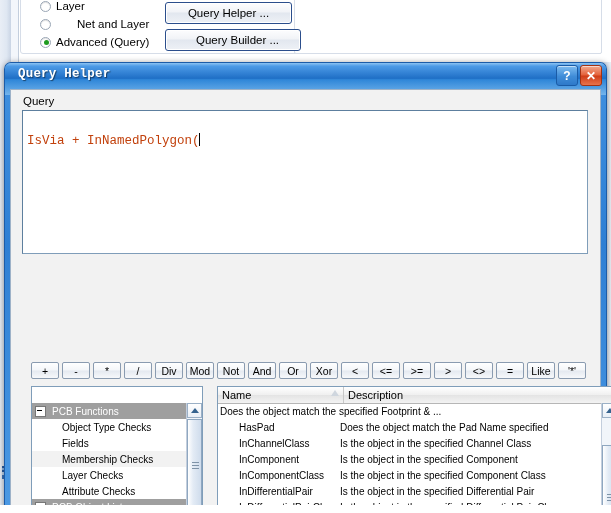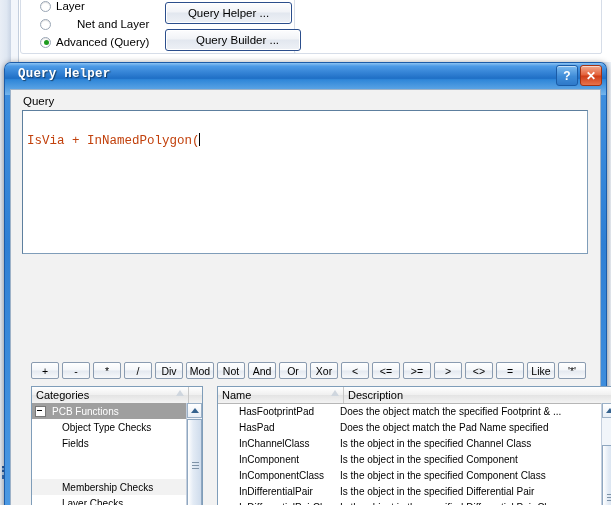--- a/index.html
+++ b/index.html
@@ -95,21 +95,21 @@
   .hdr-cell { position:relative; display:flex; align-items:center; padding-left:4px;
       border-right:1px solid #c8c8c8; box-sizing:border-box; overflow:hidden; }
   .sort-mark { position:absolute; right:4px; top:3px; width:0; height:0;
       border-left:4px solid transparent; border-right:4px solid transparent;
       border-bottom:6px solid #cfd6de; }
 
   .rows { position:absolute; left:0; top:16px; right:0; bottom:0; overflow:hidden; }
   .row { height:16px; display:flex; align-items:center; font-size:10px;
       color:#000; box-sizing:border-box; white-space:nowrap; }
   .row.grp { background:#9f9f9f; color:#ffffff; font-weight:normal; }
-  .row.sel { background:#f2f2f2;margin-top:28px; }
+  .row.sel { background:#f2f2f2; }
   .exp { width:9px; height:9px; border:1px solid #777; background:#fff;
       margin:0 4px 0 3px; position:relative; flex:0 0 auto; }
   .exp::before { content:""; position:absolute; left:1px; top:3px; width:5px;
       height:1px; background:#000; }
   .cat-label { padding-left:2px; }
   .cat-child { padding-left:30px; }
 
   .cell-name { width:120px; padding-left:21px; box-sizing:border-box; overflow:hidden; }
   .cell-desc { flex:1; padding-left:2px; overflow:hidden; }
 
@@ -203,26 +203,20 @@
           <div class="op-btn">&lt;=</div>
           <div class="op-btn">&gt;=</div>
           <div class="op-btn">&gt;</div>
           <div class="op-btn">&lt;&gt;</div>
           <div class="op-btn">=</div>
           <div class="op-btn">Like</div>
           <div class="op-btn">'*'</div>
         </div>
 
       <div class="panel cat-panel">
-        <div class="hdr">
-          <div class="hdr-cell" style="width:157px;">
-            <span>Categories</span>
-            <span class="sort-mark"></span>
-          </div>
-        </div>
         <div class="rows" id="cat-rows">
             <div class="row grp">
               <span class="exp"></span>
               <span class="cat-label">PCB Functions</span>
             </div>
             <div class="row">
               <span class="cat-child">Object Type Checks</span>
             </div>
             <div class="row">
               <span class="cat-child">Fields</span>
@@ -256,21 +250,20 @@
           <div class="hdr-cell" style="width:126px;">
             <span>Name</span>
             <span class="sort-mark"></span>
           </div>
           <div class="hdr-cell" style="flex:1;">
             <span>Description</span>
           </div>
         </div>
         <div class="rows" id="name-rows">
             <div class="row">
-              <span class="cell-name">HasFootprintPad</span>
               <span class="cell-desc">Does the object match the specified Footprint &amp; ...</span>
             </div>
             <div class="row">
               <span class="cell-name">HasPad</span>
               <span class="cell-desc">Does the object match the Pad Name specified</span>
             </div>
             <div class="row">
               <span class="cell-name">InChannelClass</span>
               <span class="cell-desc">Is the object in the specified Channel Class</span>
             </div>

